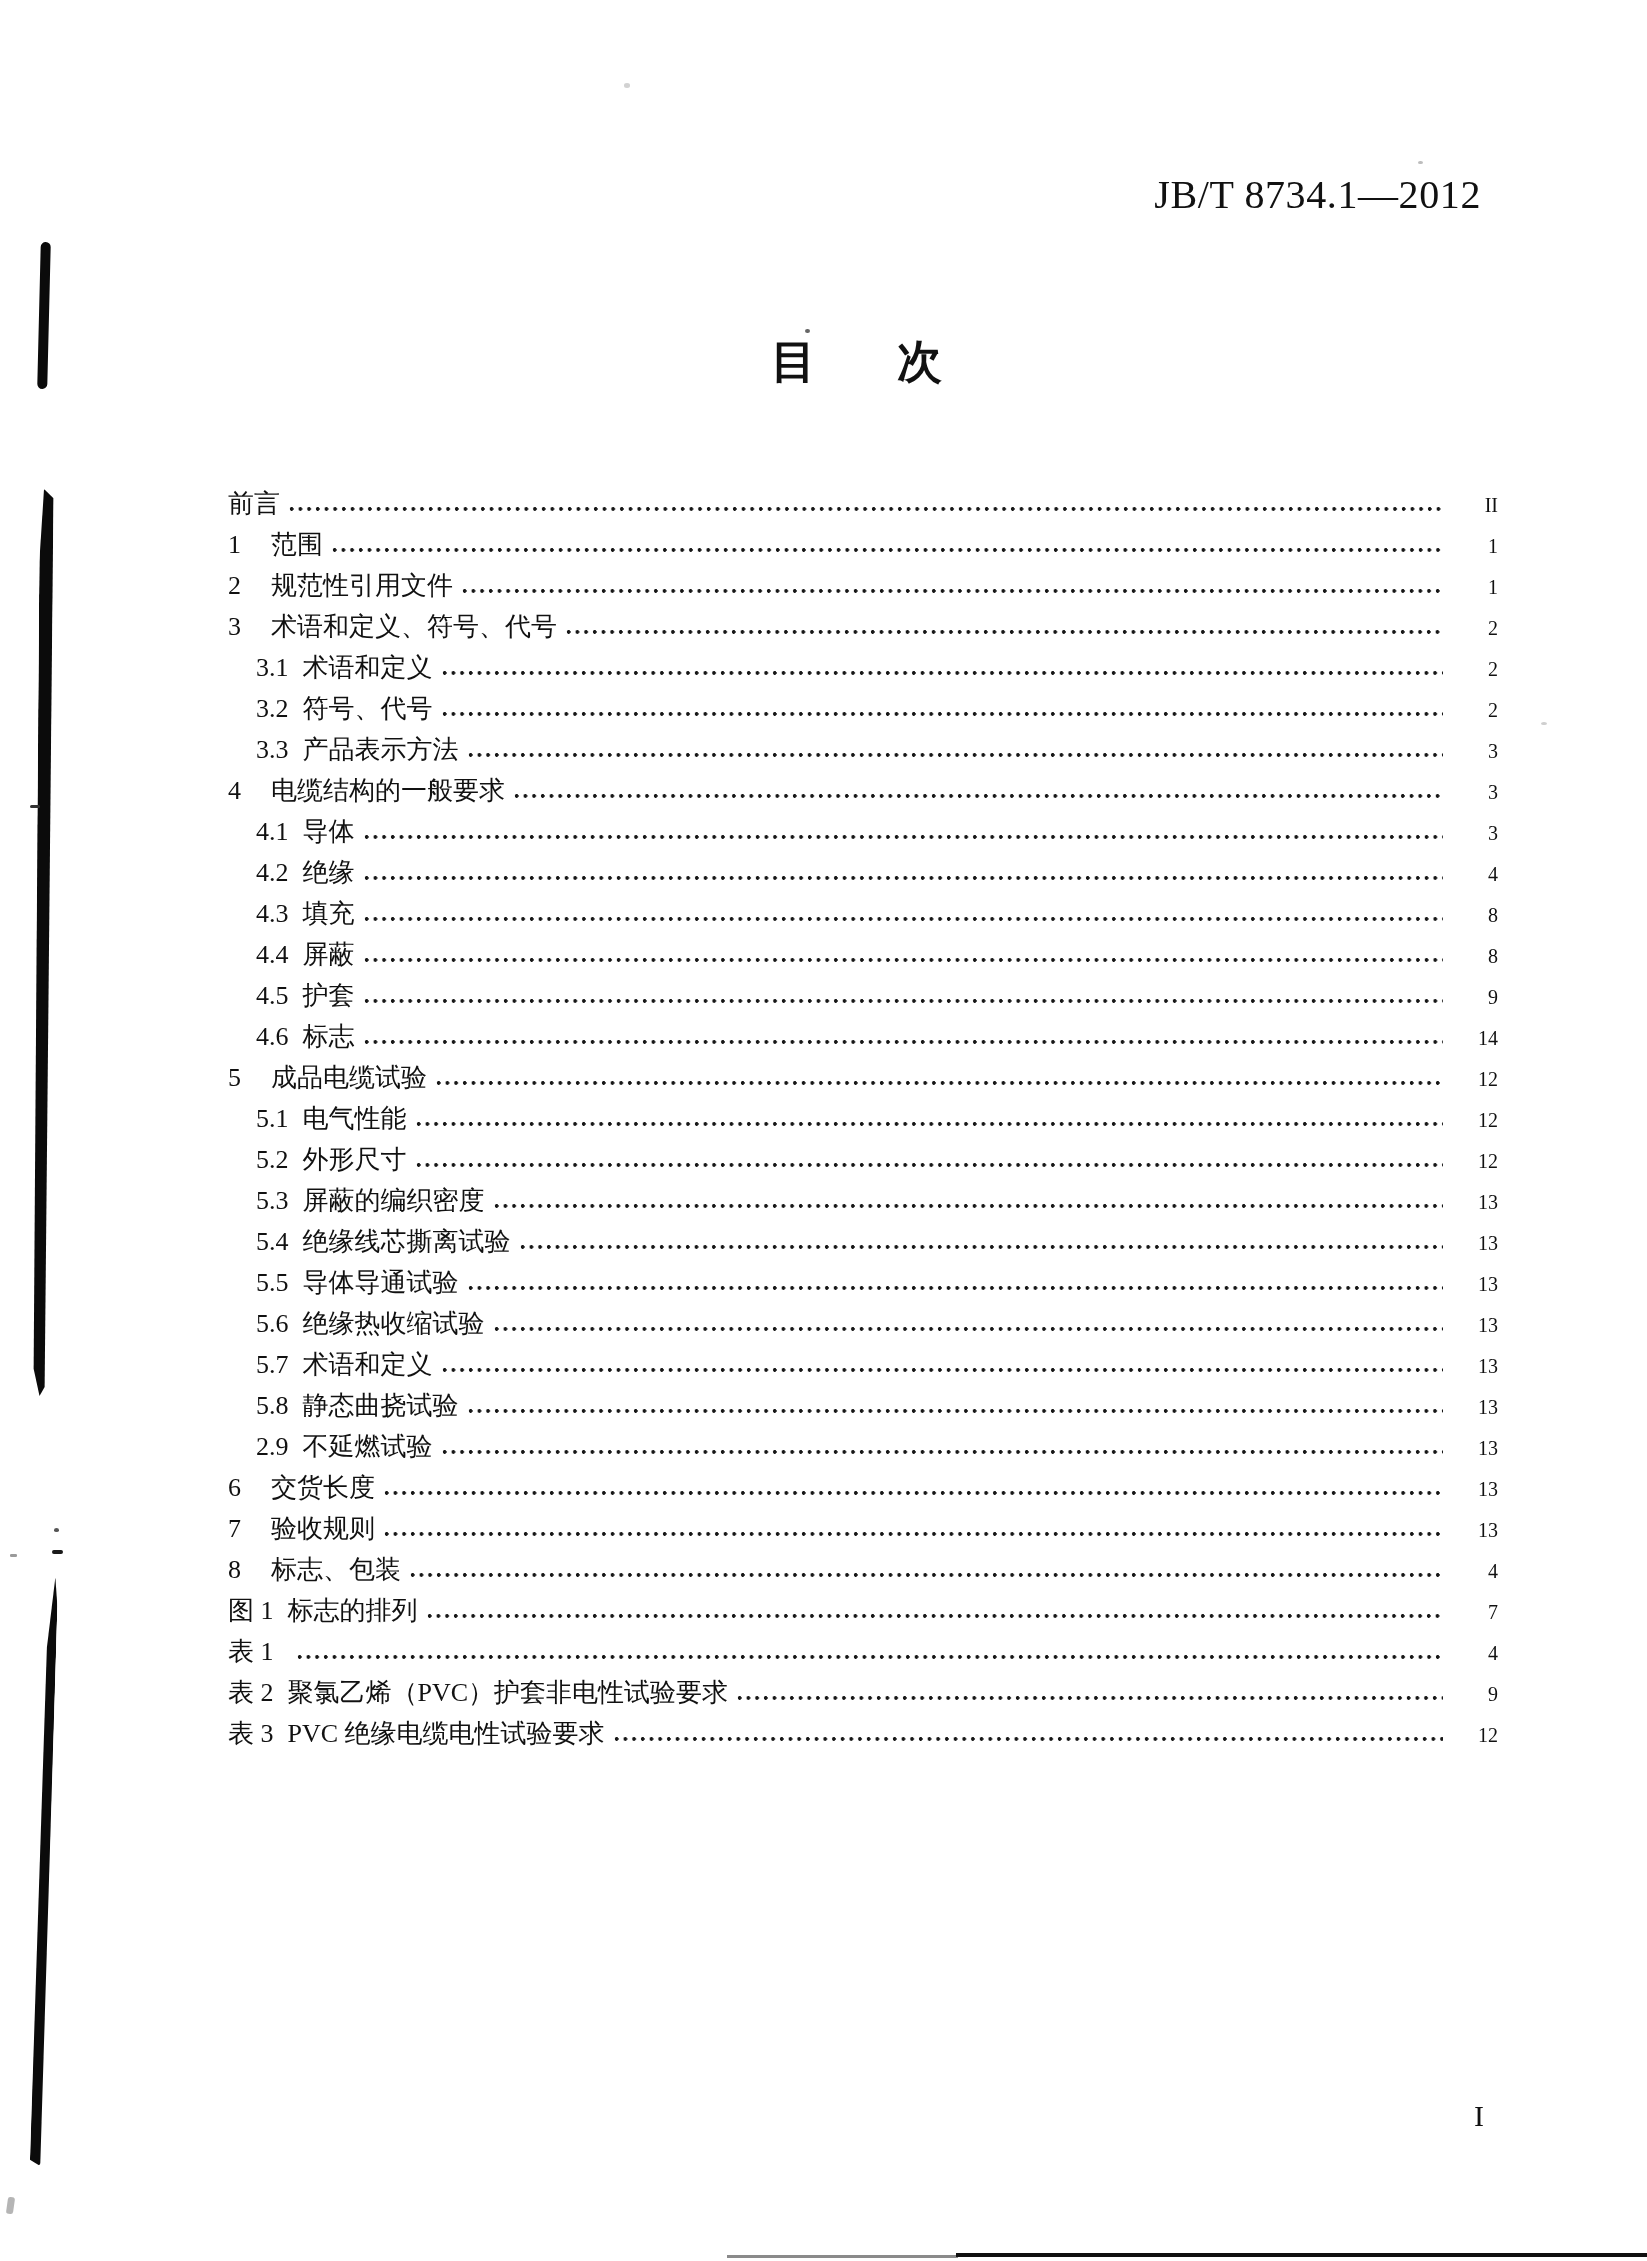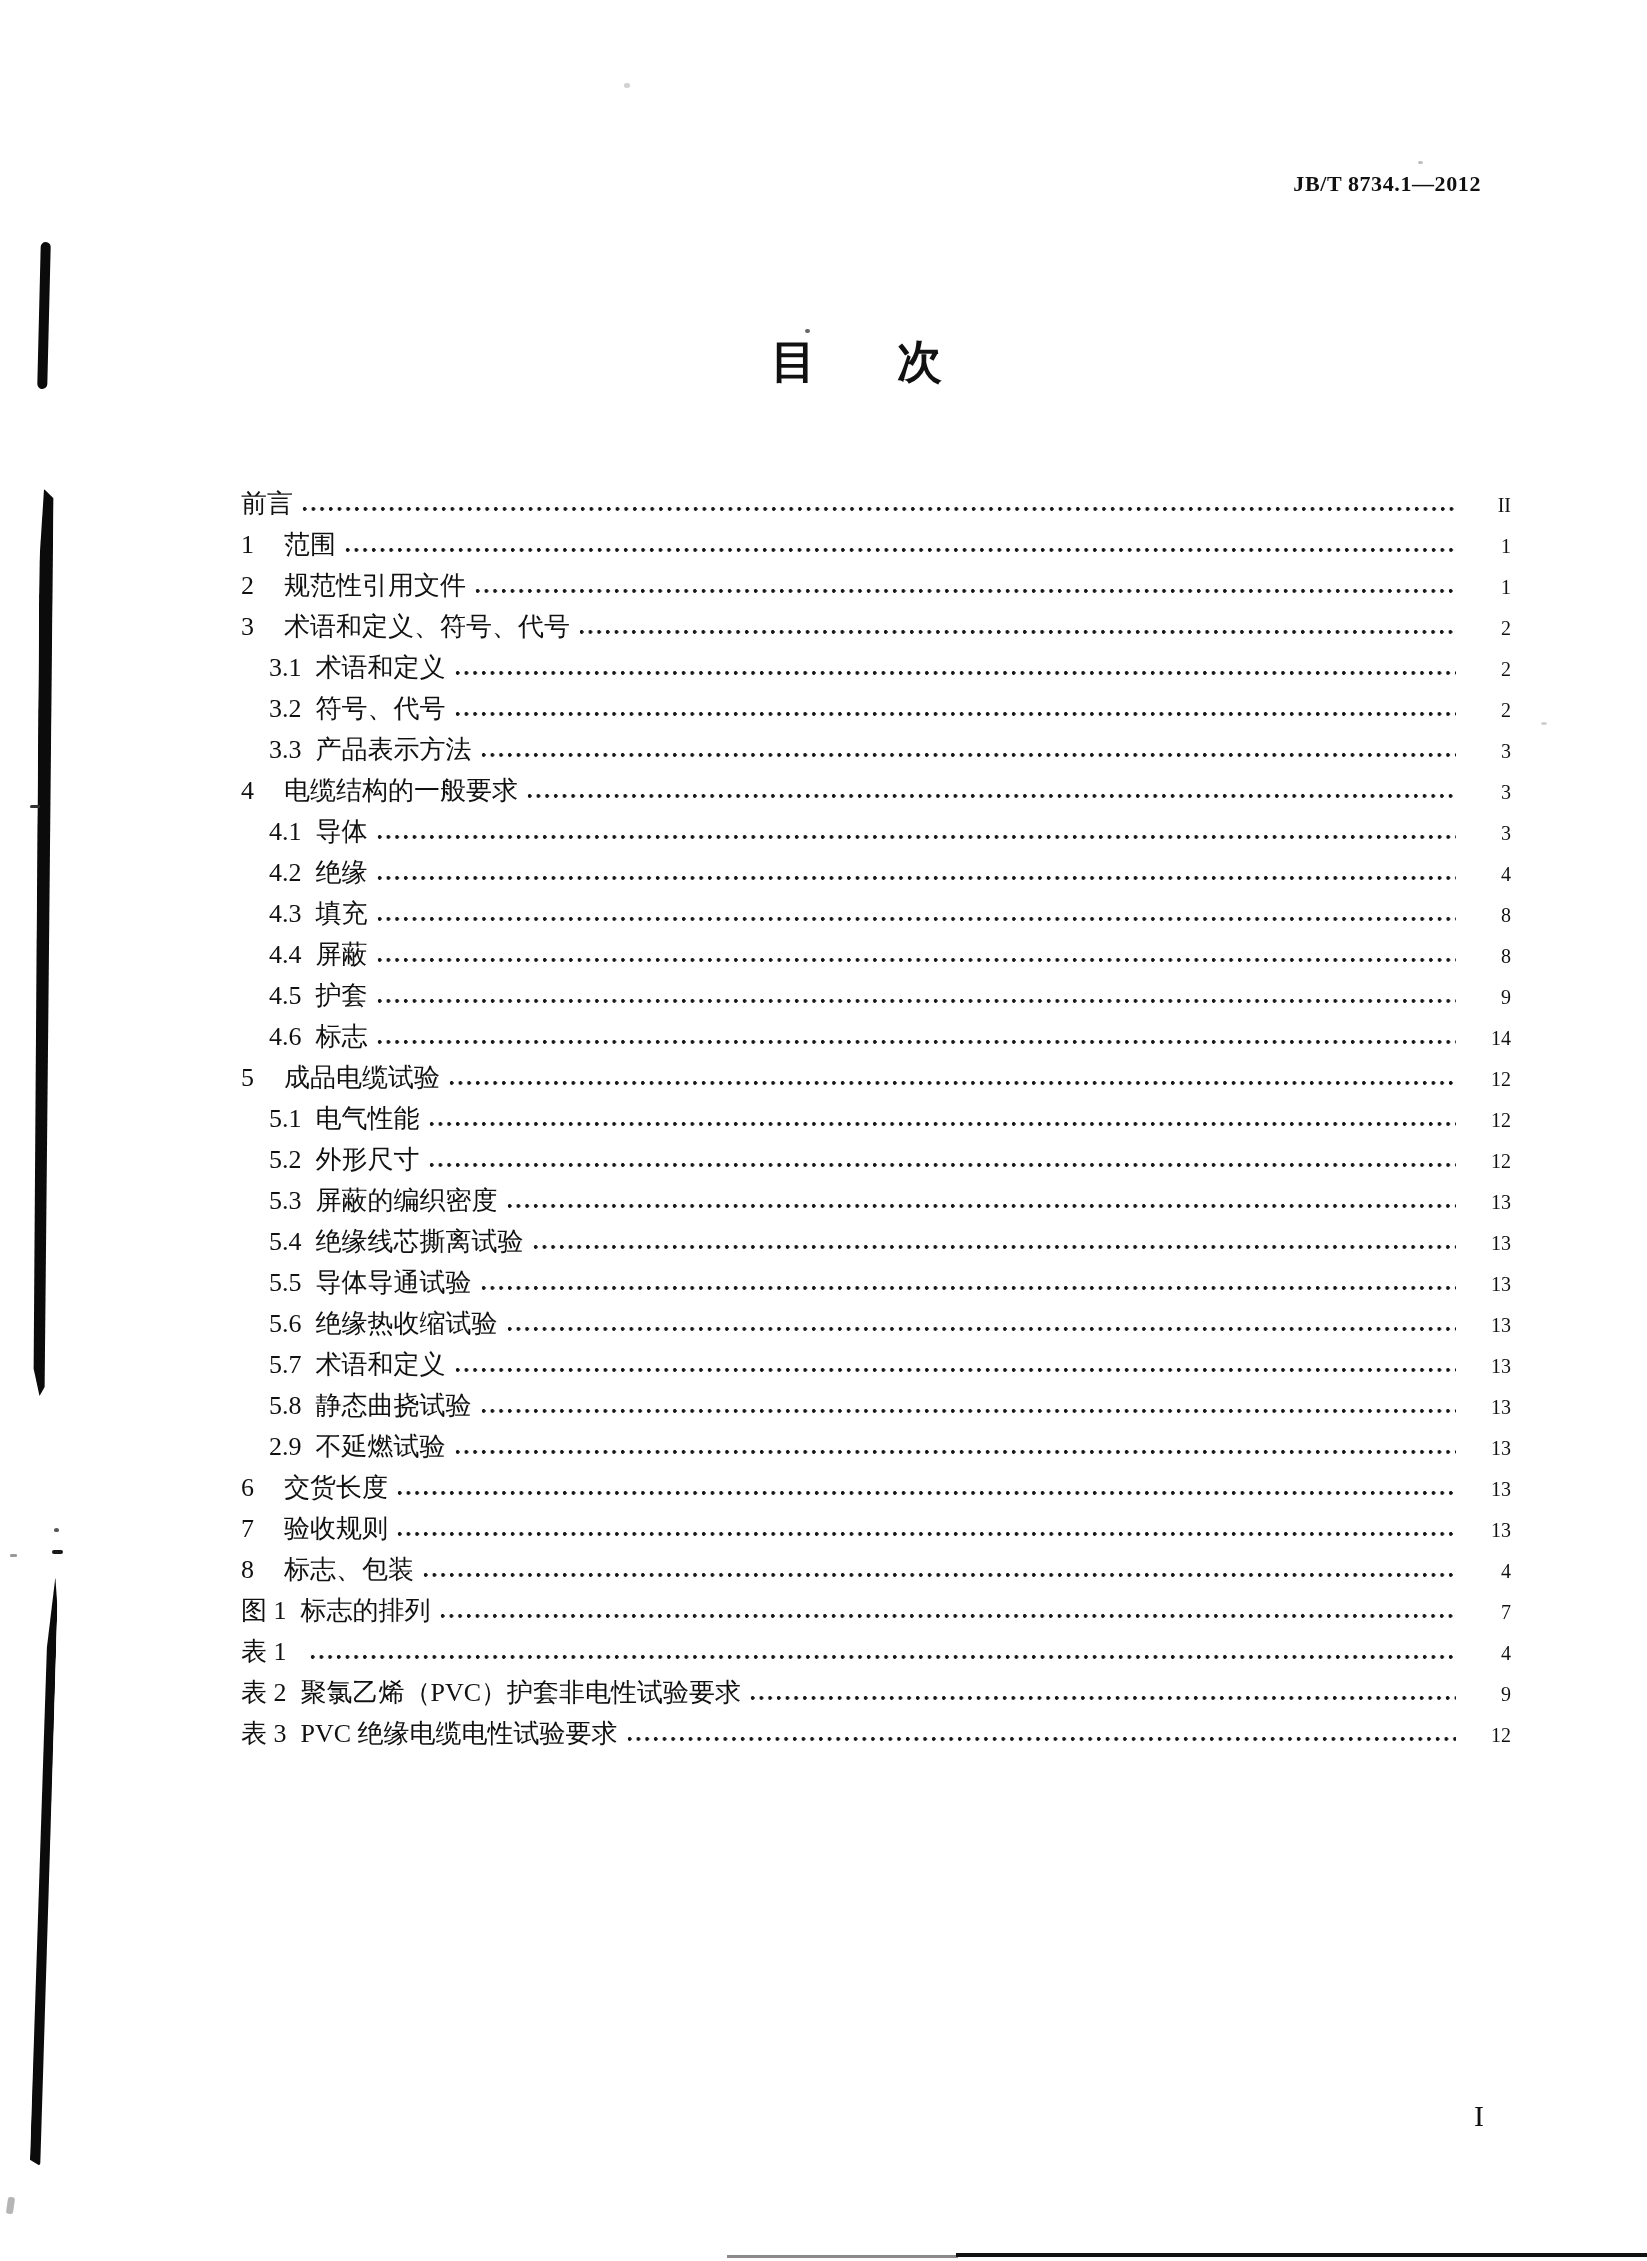--- a/index.html
+++ b/index.html
@@ -8,36 +8,36 @@
     width:1647px;height:2261px;
     background:#ffffff;
     color:#111;
     font-family:"Liberation Serif","DejaVu Serif",serif;
     overflow:hidden;
   }
   
   .doc-code{
     position:absolute;
     top:171px;right:166px;
-    font-size:22px;font-weight:bold;
+    font-size:40px;font-weight:normal;
     letter-spacing:0.6px;
     white-space:nowrap;
   }
   
   .page-title{
     position:absolute;
     top:340px;left:771px;
     display:flex;gap:81px;
     font-size:45px;font-weight:bold;
     line-height:1;
   }
   
   .toc{
     position:absolute;
-    left:18px;top:486px;
+    left:5px;top:486px;
     width:1493px;
   }
   .toc-row{
     display:flex;
     align-items:baseline;
     height:41px;
     padding-left:223px;
     font-size:26px;
     white-space:nowrap;
   }

